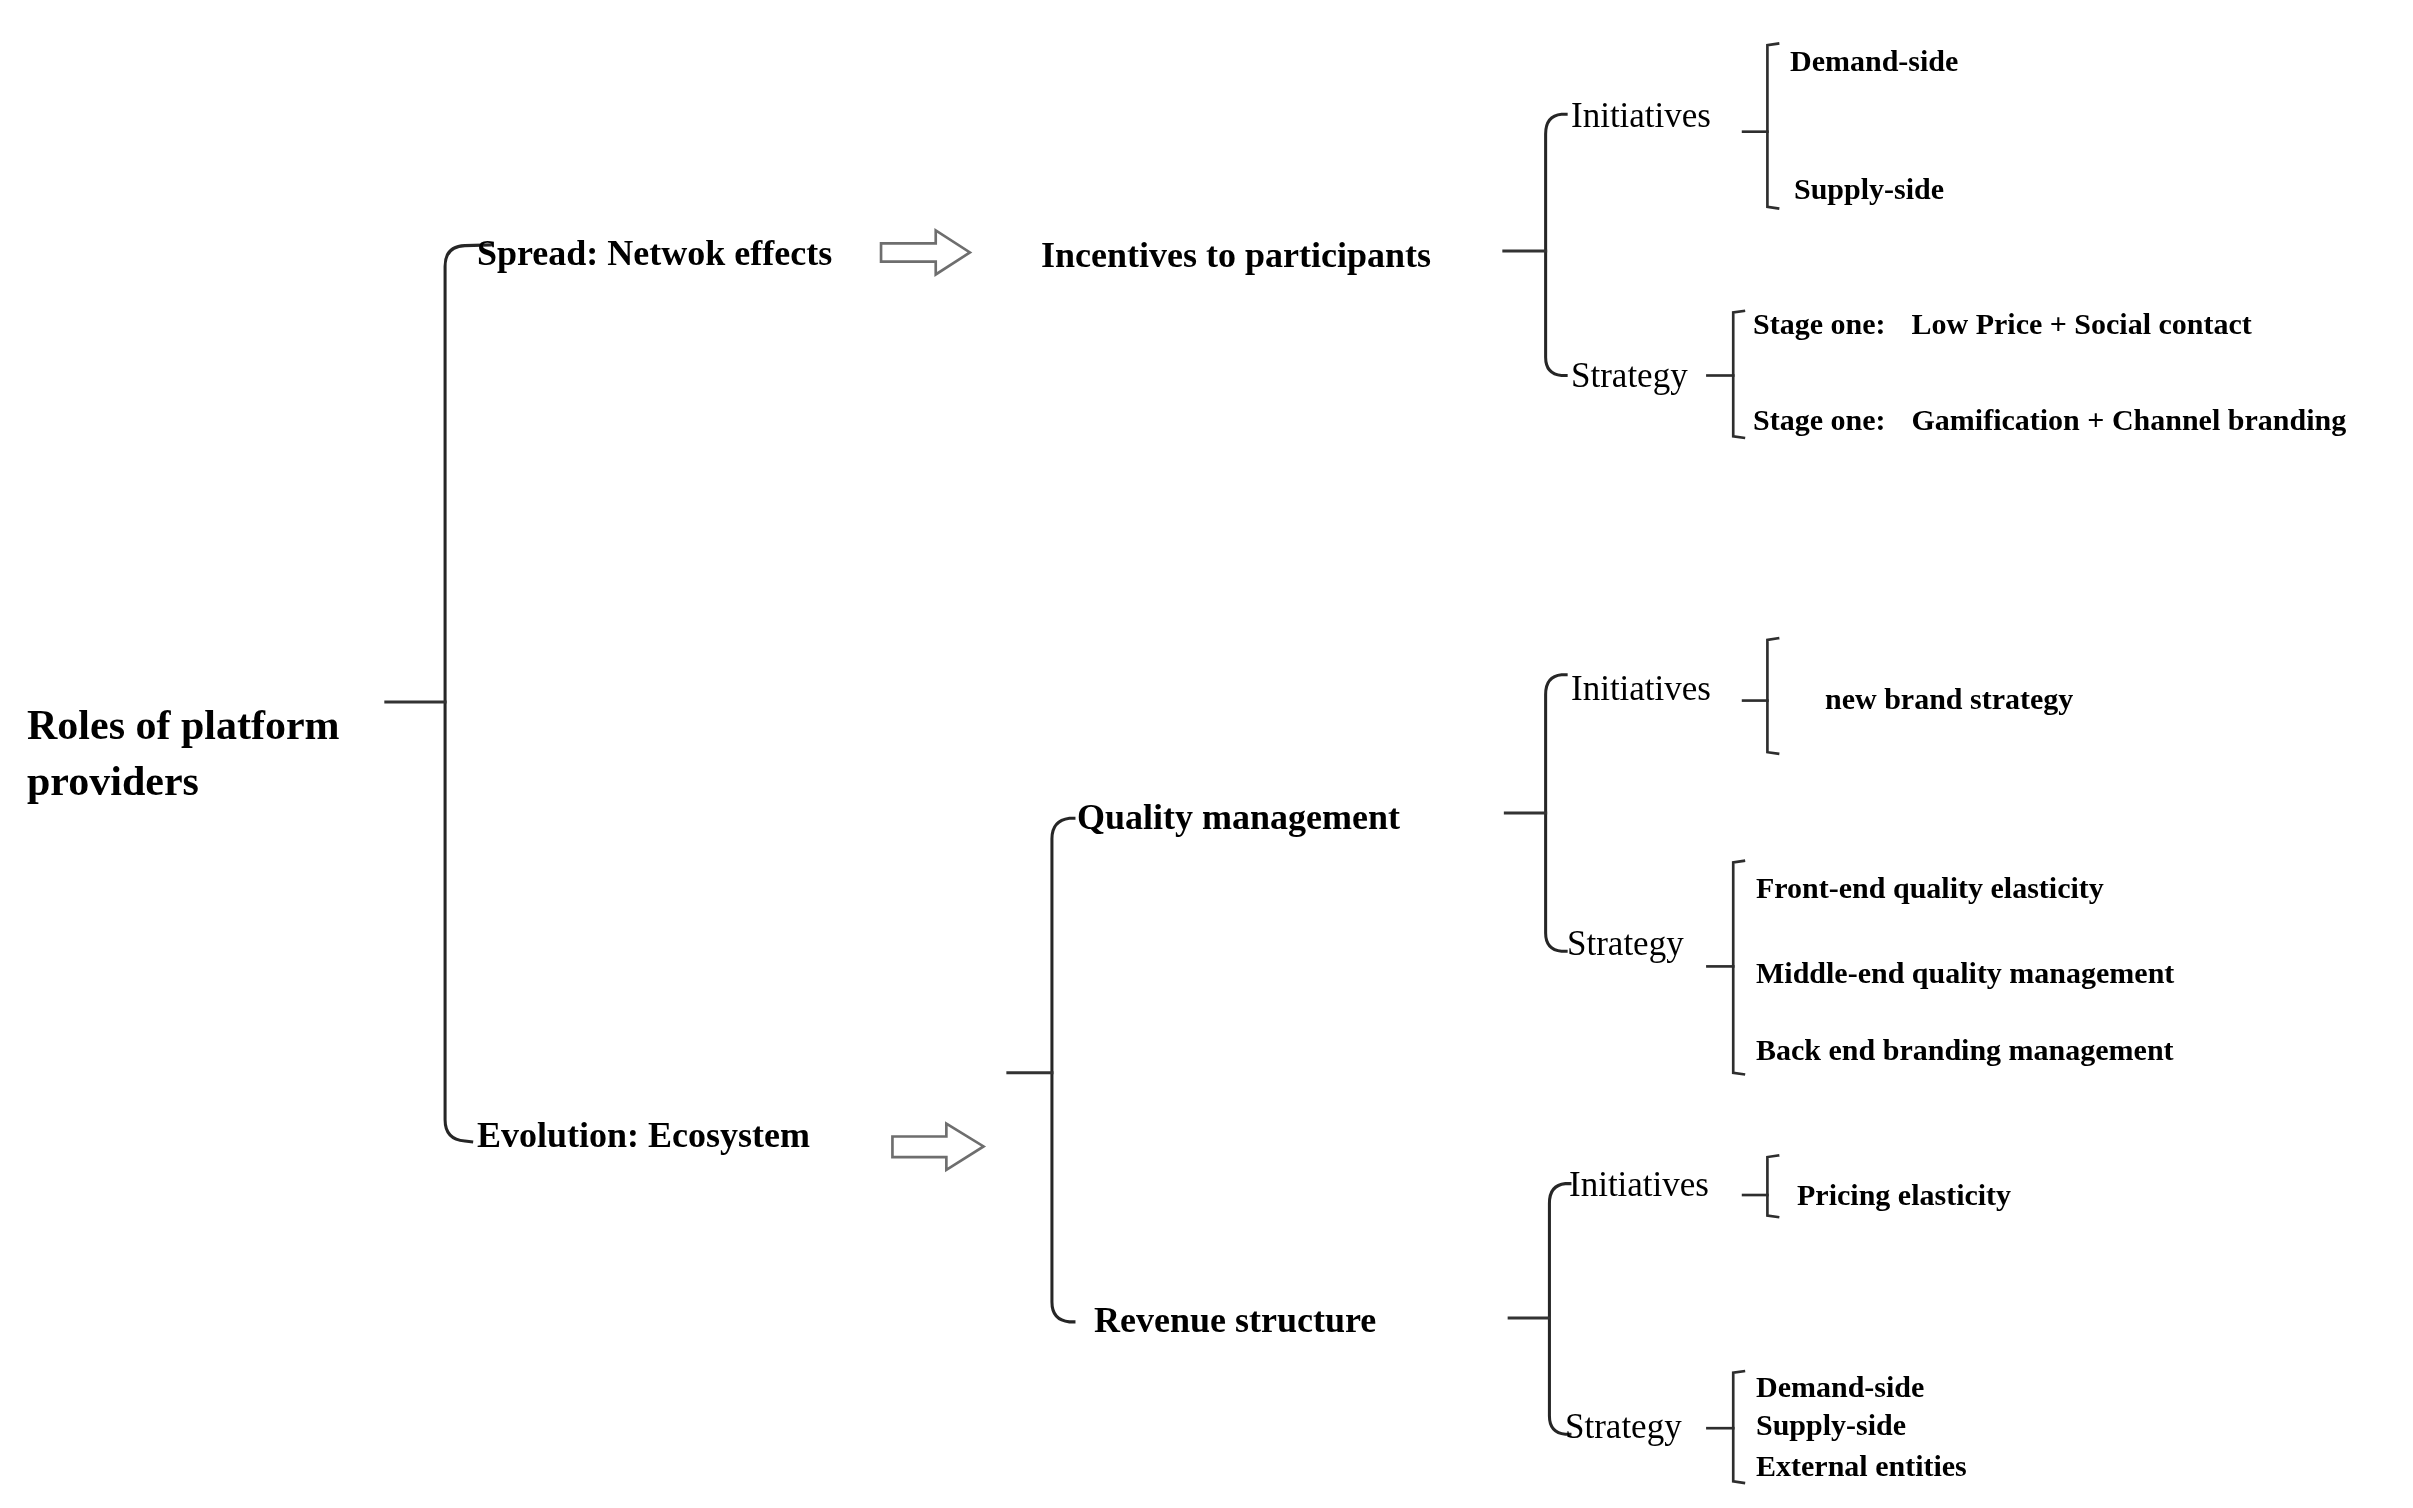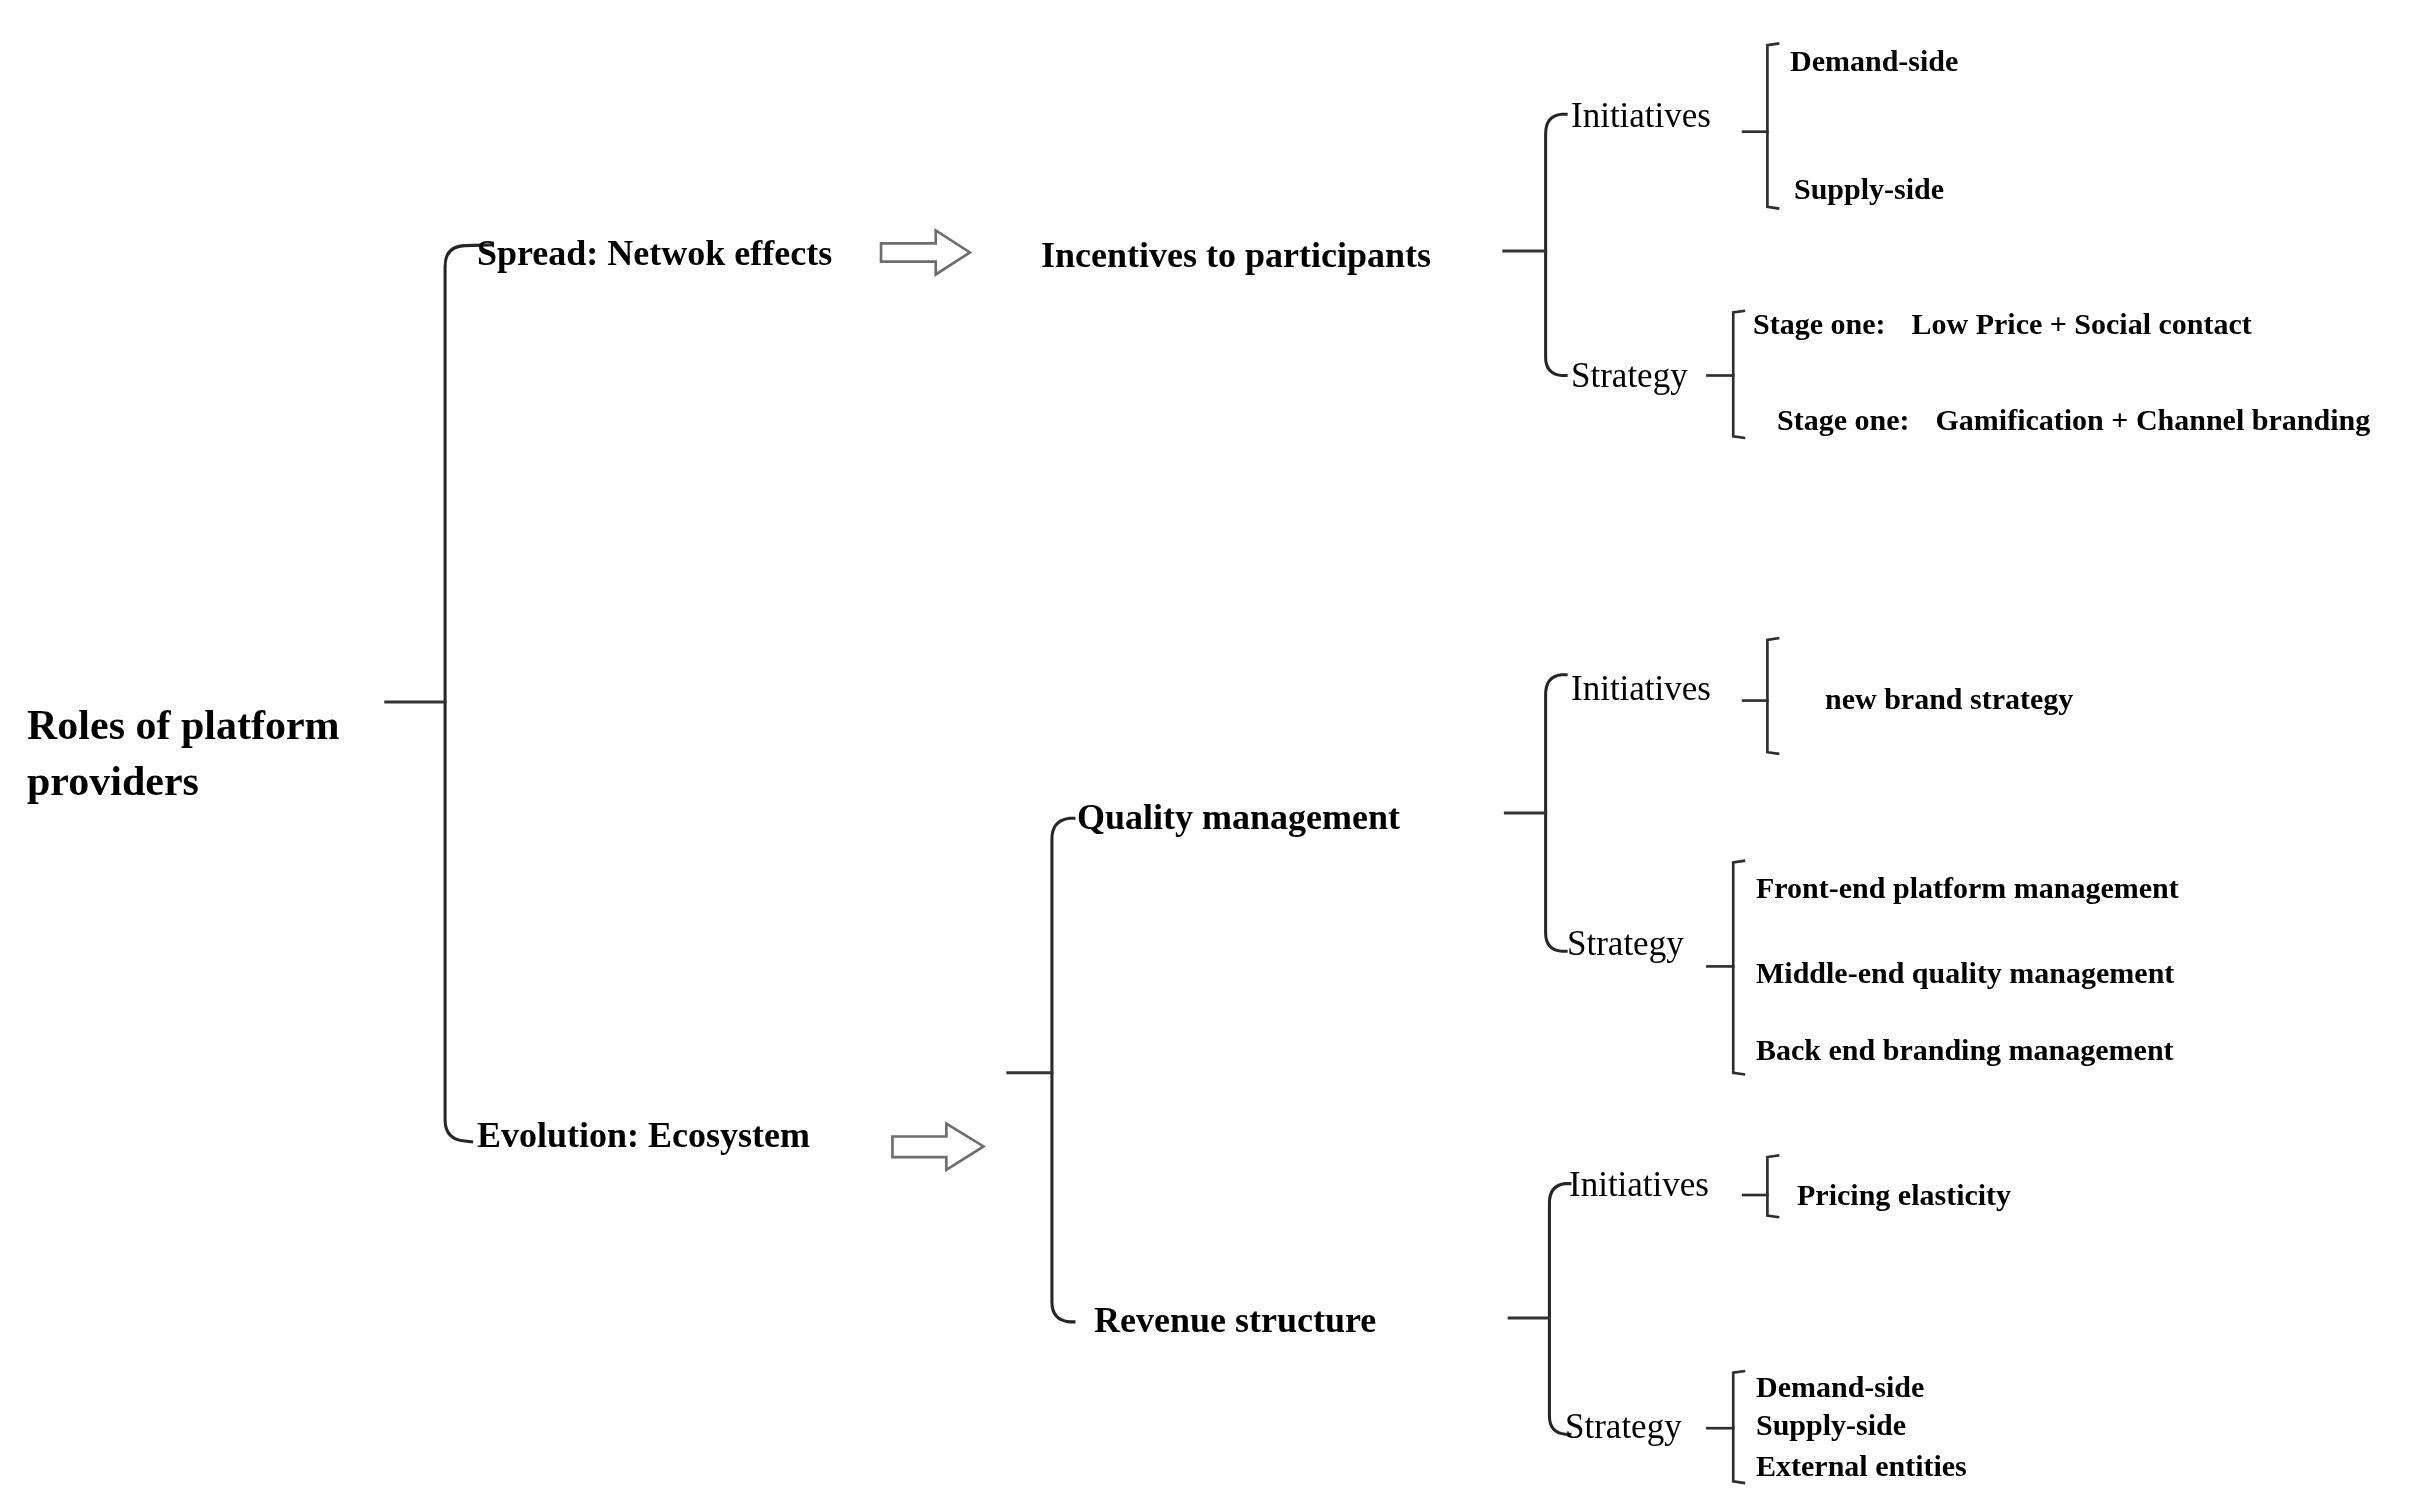--- a/index.html
+++ b/index.html
@@ -78,33 +78,33 @@
   <div class="lbl l2" style="left:1571px; top:96px;">Initiatives</div>
 
   <div class="lbl leaf" style="left:1790px; top:44px;">Demand-side</div>
   <div class="lbl leaf" style="left:1794px; top:172px;">Supply-side</div>
 
   <div class="lbl l2" style="left:1571px; top:356px;">Strategy</div>
 
   <div class="lbl leaf" style="left:1753px; top:307px;">
     <span>Stage one:</span><span class="gap"></span><span>Low Price + Social contact</span>
   </div>
-  <div class="lbl leaf" style="left:1753px; top:403px;margin-left:24px;">
+  <div class="lbl leaf" style="left:1753px; top:403px;">
     <span>Stage one:</span><span class="gap"></span><span>Gamification + Channel branding</span>
   </div>
 
   <div class="lbl l1" style="left:477px; top:1114px;">Evolution: Ecosystem</div>
 
   <div class="lbl l1" style="left:1077px; top:796px;">Quality management</div>
 
   <div class="lbl l2" style="left:1571px; top:669px;">Initiatives</div>
   <div class="lbl leaf" style="left:1802px; top:682px;margin-left:23px;">new brand strategy</div>
 
   <div class="lbl l2" style="left:1567px; top:924px;">Strategy</div>
-  <div class="lbl leaf" style="left:1756px; top:871px;">Front-end platform management</div>
+  <div class="lbl leaf" style="left:1756px; top:871px;">Front-end quality elasticity</div>
   <div class="lbl leaf" style="left:1756px; top:956px;">Middle-end quality management</div>
   <div class="lbl leaf" style="left:1756px; top:1033px;">Back end branding management</div>
 
   <div class="lbl l1" style="left:1094px; top:1299px;">Revenue structure</div>
 
   <div class="lbl l2" style="left:1569px; top:1165px;">Initiatives</div>
   <div class="lbl leaf" style="left:1797px; top:1178px;">Pricing elasticity</div>
 
   <div class="lbl l2" style="left:1565px; top:1407px;">Strategy</div>
   <div class="lbl leaf" style="left:1756px; top:1370px;">Demand-side</div>

